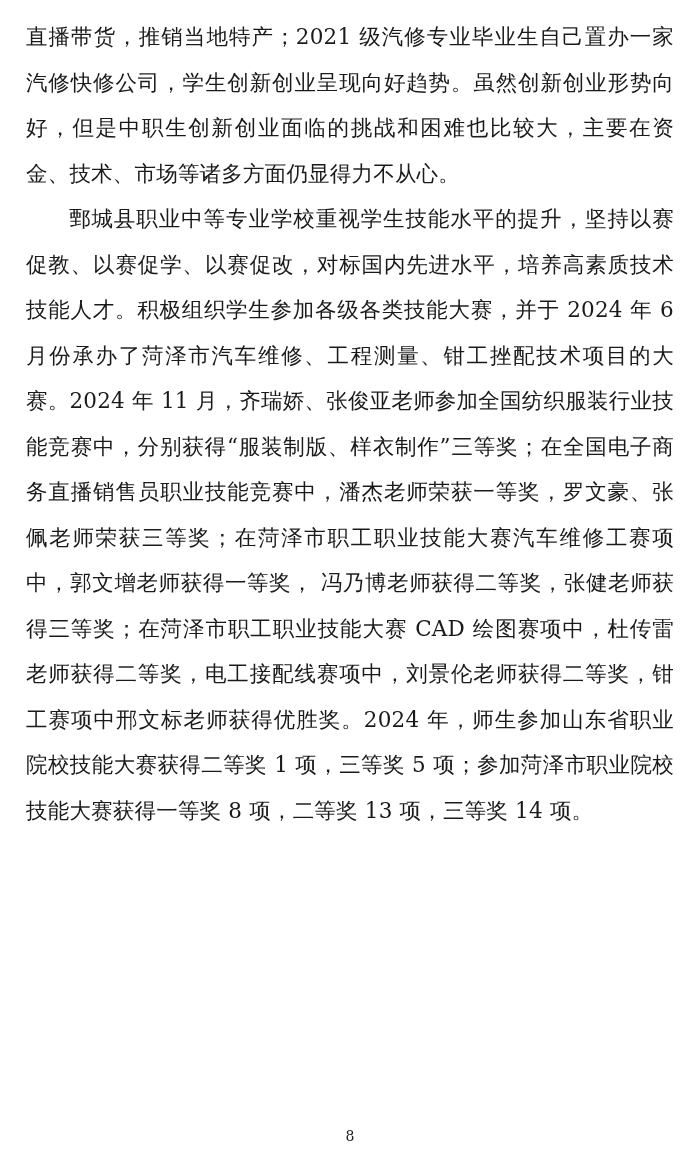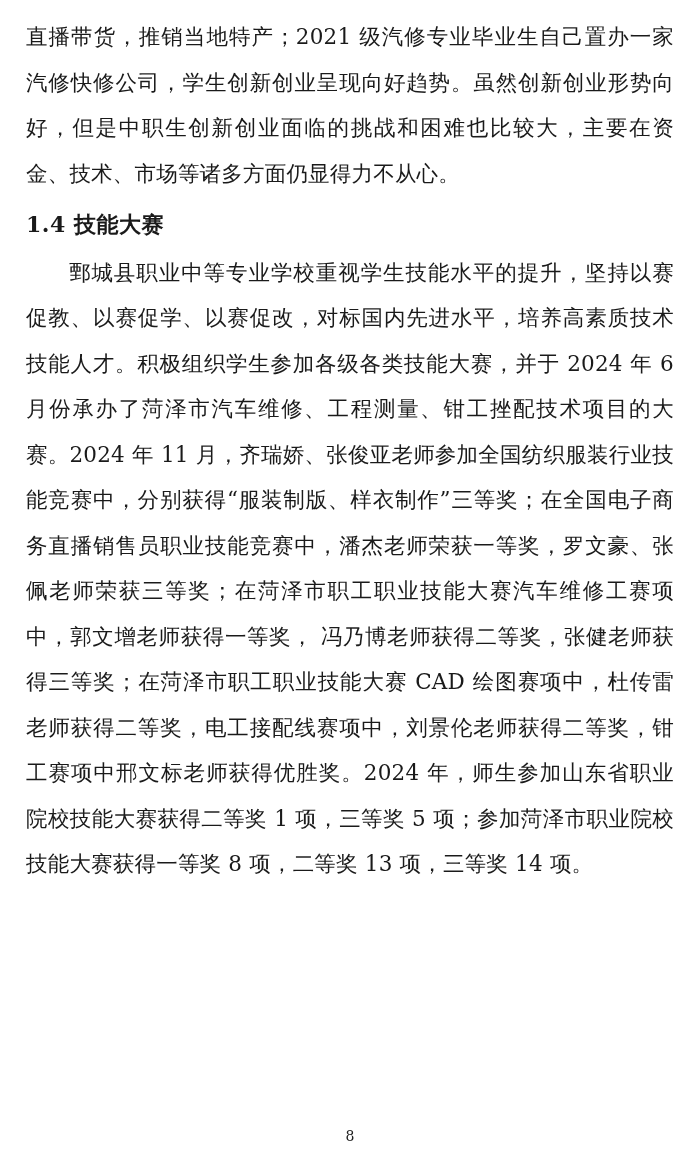--- a/index.html
+++ b/index.html
@@ -62,24 +62,20 @@
 </head>
 <body>
 
 <div class="page">
 
   <div class="body-text">
 
     <p class="para">直播带货，推销当地特产；2021 级汽修专业毕业生自己置办一家汽修快修公司，学生创新创业呈现向好趋势。虽然创新创业形势向好，但是中职生创新创业面临的挑战和困难也比较大，主要在资金、技术、市场等诸多方面仍显得力不从心。</p>
 
 
-    <h2 class="heading">
-      <span class="num">1.4</span>
-      <span>技能大赛</span>
-    </h2>
 
     <p class="para indent">鄄城县职业中等专业学校重视学生技能水平的提升，坚持以赛促教、以赛促学、以赛促改，对标国内先进水平，培养高素质技术技能人才。积极组织学生参加各级各类技能大赛，并于 2024 年 6 月份承办了菏泽市汽车维修、工程测量、钳工挫配技术项目的大赛。2024 年 11 月，齐瑞娇、张俊亚老师参加全国纺织服装行业技能竞赛中，分别获得“服装制版、样衣制作”三等奖；在全国电子商务直播销售员职业技能竞赛中，潘杰老师荣获一等奖，罗文豪、张佩老师荣获三等奖；在菏泽市职工职业技能大赛汽车维修工赛项中，郭文增老师获得一等奖， 冯乃博老师获得二等奖，张健老师获得三等奖；在菏泽市职工职业技能大赛 CAD 绘图赛项中，杜传雷老师获得二等奖，电工接配线赛项中，刘景伦老师获得二等奖，钳工赛项中邢文标老师获得优胜奖。2024 年，师生参加山东省职业院校技能大赛获得二等奖 1 项，三等奖 5 项；参加菏泽市职业院校技能大赛获得一等奖 8 项，二等奖 13 项，三等奖 14 项。</p>
 
   </div>
 
   <div class="footer">8</div>
 
 </div>
 
 </body></html>

